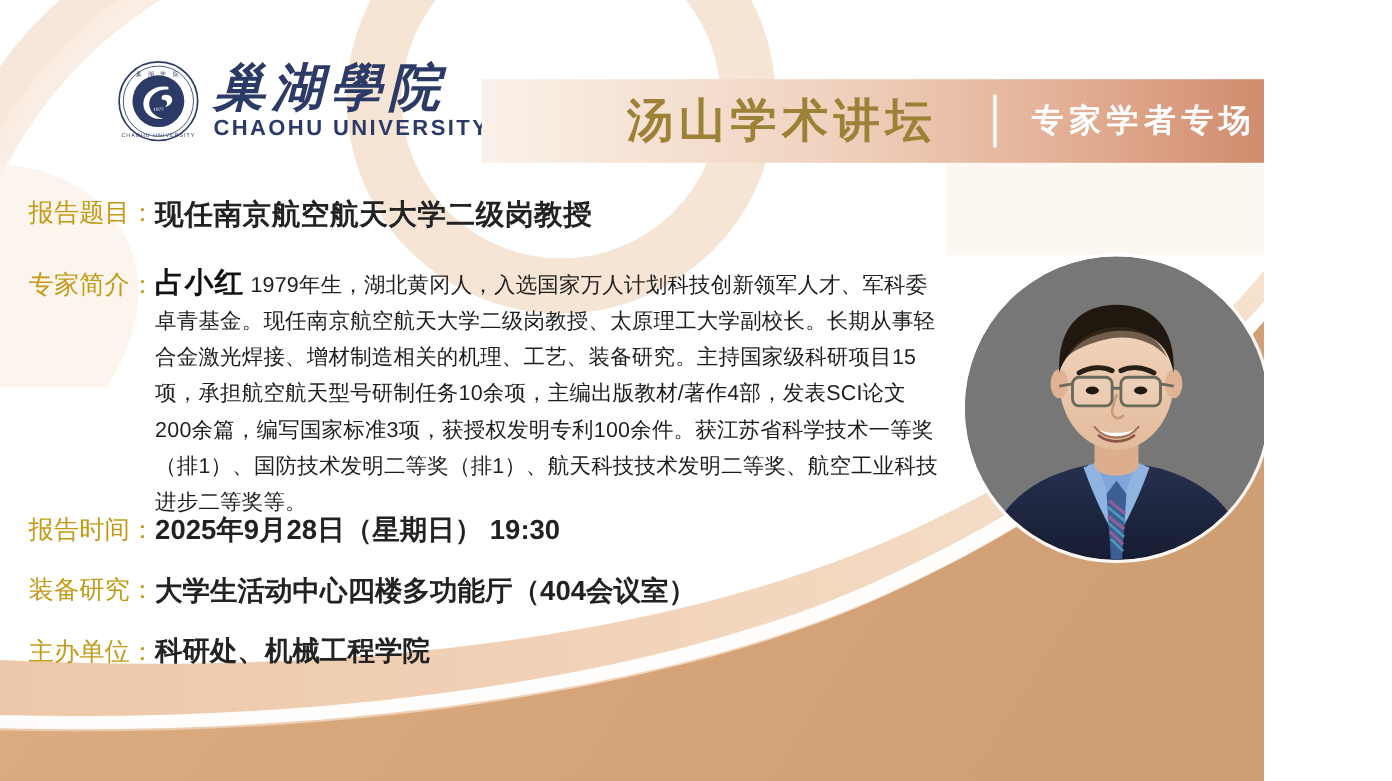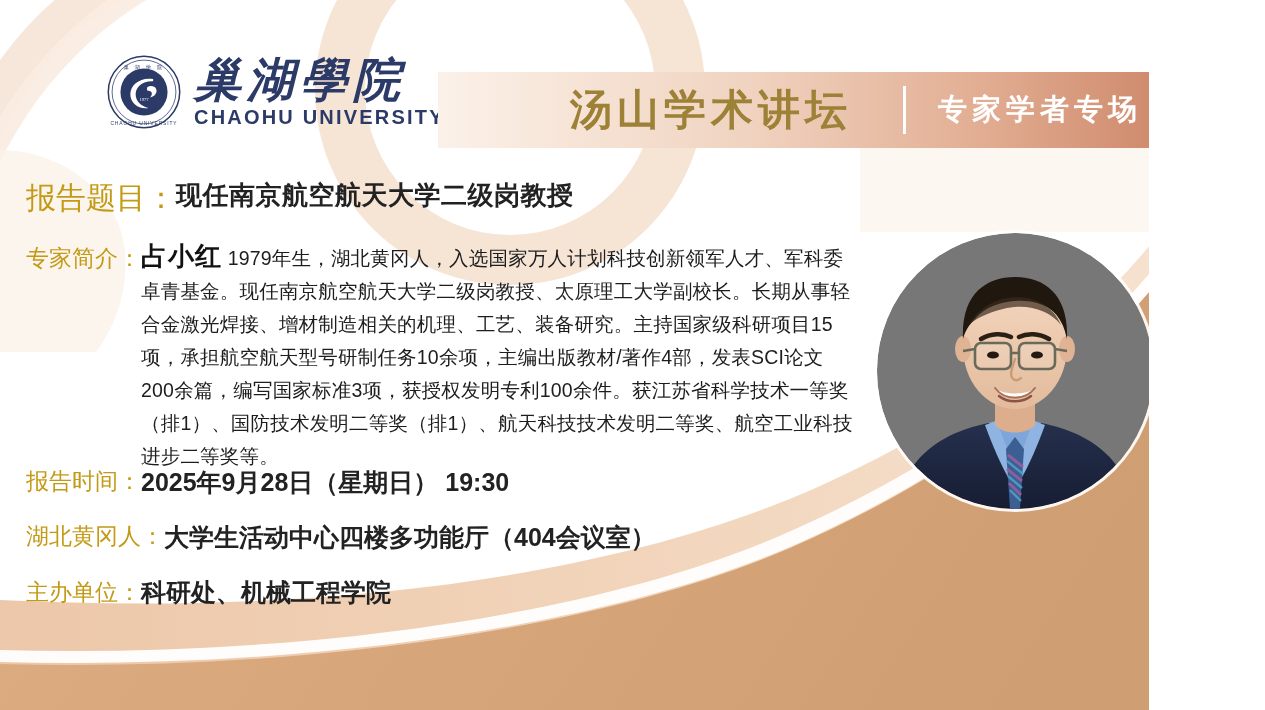--- a/index.html
+++ b/index.html
@@ -74,21 +74,21 @@
   .label{
     color:#c39a16;font-size:23px;font-weight:400;
     white-space:nowrap;line-height:1.35;
   }
   .value-strong{
     color:#222222;font-size:25px;font-weight:700;
     white-space:nowrap;line-height:1.35;
   }
 
   .row-title{left:26px;top:178px;}
-  .row-title .label{font-size:30px;font-family:Liberation Serif, serif;}
+  .row-title .label{font-size:23px;font-family:Liberation Serif, serif;}
   .row-title .value-strong{font-size:26px;letter-spacing:0.5px;}
 
   .row-bio{left:26px;top:239px;width:860px;align-items:flex-start;}
   .bio-label{
     color:#c39a16;font-size:23px;white-space:nowrap;
     line-height:1.35;padding-top:4px;
   }
   .bio-body{width:712px;}
   .bio-name{
     color:#111111;font-size:26px;font-weight:700;letter-spacing:1px;
@@ -239,21 +239,21 @@
         <span class="bio-name">占小红</span><span class="bio-text">&nbsp;</span><span class="bio-text">1979年生，湖北黄冈人，入选国家万人计划科技创新领军人才、军科委卓青基金。现任南京航空航天大学二级岗教授、太原理工大学副校长。长期从事轻合金激光焊接、增材制造相关的机理、工艺、装备研究。主持国家级科研项目15项，承担航空航天型号研制任务10余项，主编出版教材/著作4部，发表SCI论文200余篇，编写国家标准3项，获授权发明专利100余件。获江苏省科学技术一等奖（排1）、国防技术发明二等奖（排1）、航天科技技术发明二等奖、航空工业科技进步二等奖等。</span>
       </div>
     </div>
 
     <div class="row row-time">
       <span class="label">报告时间：</span>
       <span class="value-strong">2025年9月28日（星期日） 19:30</span>
     </div>
 
     <div class="row row-place">
-      <span class="label">湖北黄冈人：</span>
+      <span class="label">装备研究：</span>
       <span class="value-strong">大学生活动中心四楼多功能厅（404会议室）</span>
     </div>
 
     <div class="row row-host">
       <span class="label">主办单位：</span>
       <span class="value-strong">科研处、机械工程学院</span>
     </div>
   </div>
 
   <div class="portrait">

